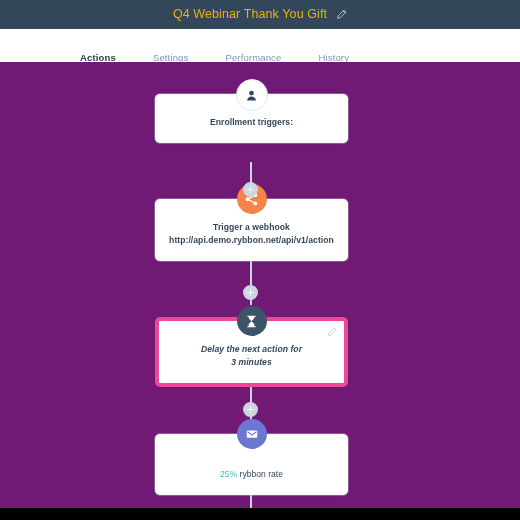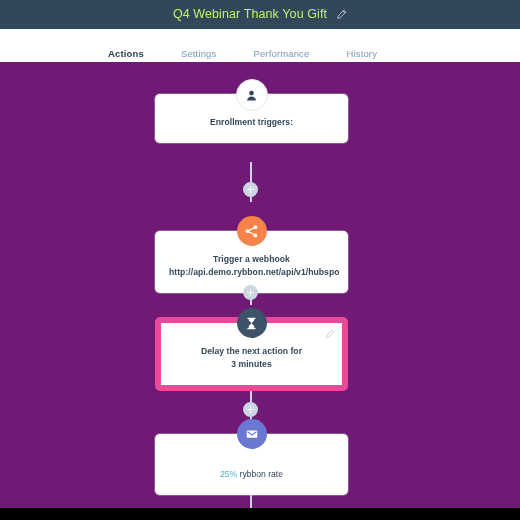--- a/index.html
+++ b/index.html
@@ -25,21 +25,21 @@
     position: absolute;
     top: 0; left: 0;
     width: 520px;
     height: 29px;
     background: #33475b;
     display: flex;
     align-items: center;
     justify-content: center;
   }
   .topbar-title {
-    color: #bef264;
+    color: #eab308;
     font-size: 12.5px;
     font-weight: 400;
     letter-spacing: 0.1px;
     line-height: 1;
   }
   .title-edit {
     margin-left: 9px;
     width: 11px;
     height: 11px;
     display: inline-flex;
@@ -49,24 +49,24 @@
   }
   .title-edit svg { display: block; }
 
   
   .tabbar {
     position: absolute;
     top: 29px; left: 0;
     width: 520px;
     height: 44px;
     background: #ffffff;
-    border-bottom: 7px solid #f97316;
+    border-bottom: 3px solid #f97316;
     display: flex;
     align-items: flex-end;
-    padding-left: 108px;
+    padding-left: 80px;
     box-sizing: border-box;
   }
   .tab {
     font-size: 9.5px;
     color: #7c98b6;
     padding: 0 0 7px 0;
     margin-right: 37px;
     cursor: pointer;
     white-space: nowrap;
     letter-spacing: 0.15px;
@@ -124,22 +124,23 @@
     position: absolute;
     left: 155px;
     width: 193px;
     background: #ffffff;
     border-radius: 5px;
     box-shadow: 0 1px 3px rgba(45,62,80,0.10), 0 0 0 1px rgba(203,214,226,0.35);
     box-sizing: border-box;
     z-index: 2;
   }
   .card.selected {
-    border: 6px solid #ec4899;
+    border: 4px solid #ec4899;
     box-shadow: 0 1px 3px rgba(45,62,80,0.08);
+    font-style: italic;
   }
 
   .card-icon {
     position: absolute;
     top: -15px;
     left: 50%;
     transform: translateX(-50%);
     width: 30px;
     height: 30px;
     border-radius: 50%;
@@ -241,32 +242,32 @@
         <svg width="13" height="13" viewBox="0 0 16 16">
           <circle cx="8" cy="5" r="2.9" fill="#33475b"></circle>
           <path d="M2.6 14.2c0-3 2.4-5.1 5.4-5.1s5.4 2.1 5.4 5.1z" fill="#33475b"></path>
         </svg>
       </div>
       <div class="card-body">
         <div class="line bold">Enrollment triggers:</div>
       </div>
     </div>
 
-    <div class="card" style="top:169px;">
+    <div class="card" style="top:137px;">
       <div class="card-icon icon-webhook">
         <svg width="15" height="15" viewBox="0 0 16 16">
           <circle cx="12.1" cy="3.4" r="2.0" fill="#ffffff"></circle>
           <circle cx="3.7" cy="7.6" r="2.0" fill="#ffffff"></circle>
           <circle cx="12.1" cy="12.2" r="2.0" fill="#ffffff"></circle>
           <path d="M5.4 6.8l5.1-2.6M5.4 8.6l5.1 2.6" stroke="#ffffff" stroke-width="1.3"></path>
         </svg>
       </div>
       <div class="card-body">
         <div class="line bold">Trigger a webhook</div>
-        <div class="line bold">http://api.demo.rybbon.net/api/v1/hubspo</div>
+        <div class="line bold">http://api.demo.rybbon.net/api/v1/action</div>
       </div>
     </div>
 
     <div class="card selected" style="top:255px;">
       <div class="card-icon icon-delay">
         <svg width="13" height="13" viewBox="0 0 16 16">
           <path d="M3.6 1.6h8.8M3.6 14.4h8.8" stroke="#ffffff" stroke-width="1.5" stroke-linecap="round"></path>
           <path d="M4.6 1.8v2.3L8 7.6l-3.4 3.5v2.3h6.8v-2.3L8 7.6l3.4-3.5V1.8z" fill="#ffffff"></path>
         </svg>
       </div>

